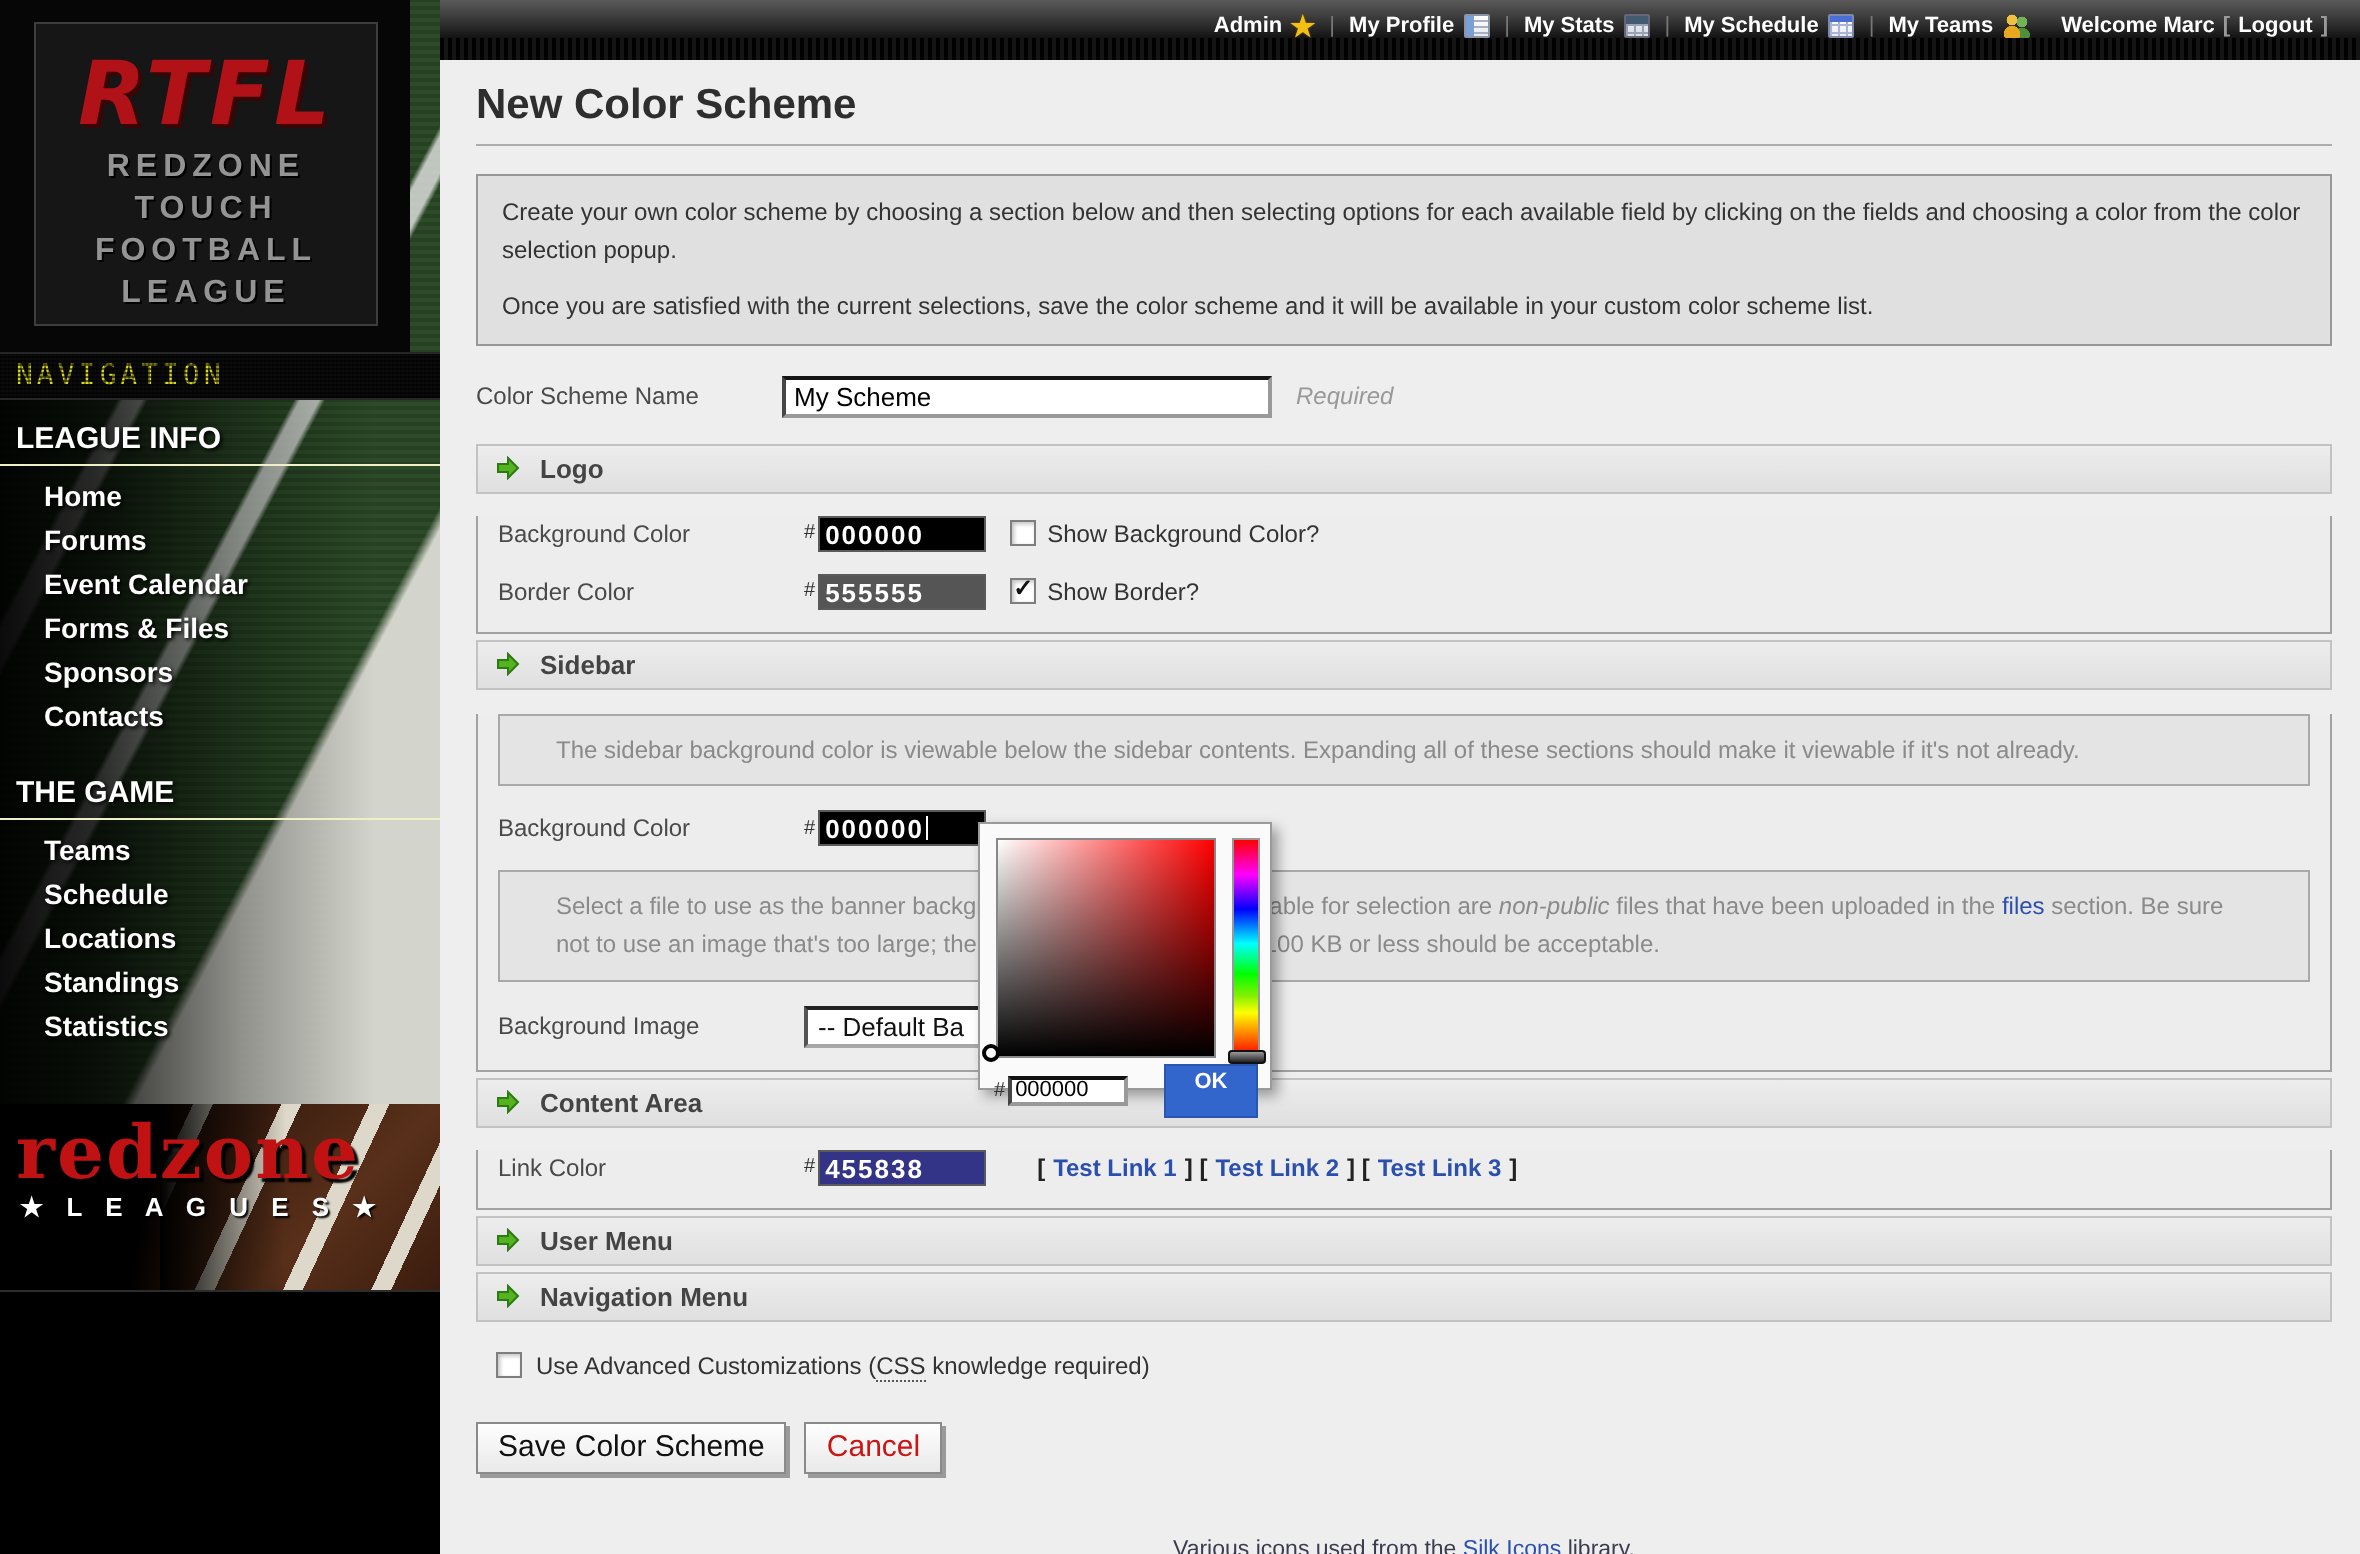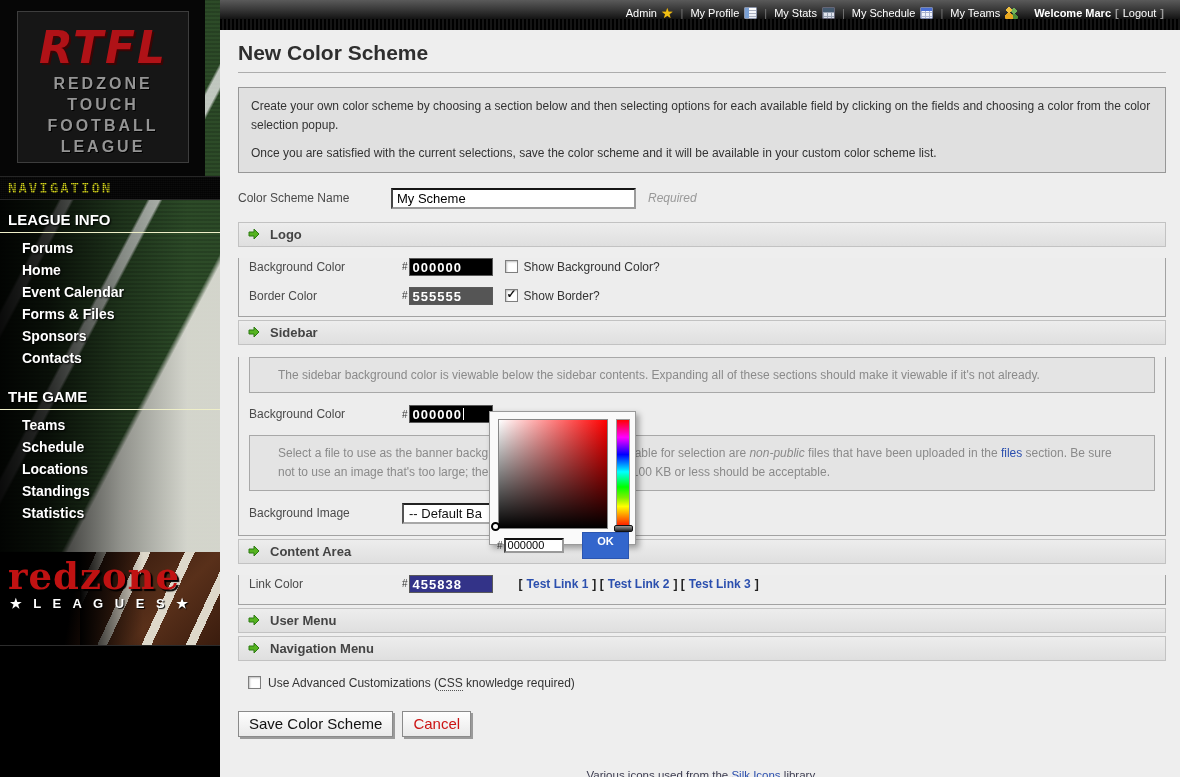--- a/index.html
+++ b/index.html
@@ -13,21 +13,21 @@
       linear-gradient(to right, rgba(0,0,0,.95), rgba(0,0,0,.8) 22%, rgba(0,0,0,.35) 55%, rgba(0,0,0,.05) 85%),
       linear-gradient(118deg, rgba(0,0,0,0) 0 56%, rgba(232,232,224,.95) 57% 100%),
       linear-gradient(118deg, transparent 0 26%, rgba(255,255,255,.75) 26.5% 28%, transparent 28.5% 40%, rgba(255,255,255,.75) 40.5% 42%, transparent 42.5%),
       repeating-linear-gradient(0deg, rgba(0,0,0,.18) 0 2px, rgba(40,70,35,.25) 2px 4px);
   }
   .logo-area { position:absolute; left:0; top:0; width:205px; height:176px; background:#060606; }
   .logo-box { position:absolute; left:17px; top:11px; width:172px; height:152px; background:#161616; border:1px solid #3d3d3d; text-align:center; }
   .logo-acronym { margin-top:10px; font-size:44px; font-weight:bold; font-style:italic; letter-spacing:2px; color:#b01217; text-shadow:2px 2px 0 #3a0505; font-family:"DejaVu Sans", sans-serif; }
   .logo-line { font-size:16px; font-weight:bold; letter-spacing:3px; color:#949494; line-height:21px; text-shadow:1px 1px 0 #000; }
   .band { position:absolute; left:0; width:220px; height:24px; background:#0c0c0c; border-top:1px solid #262626; border-bottom:1px solid #262626; line-height:22px; padding-left:8px;
-    color:#d8d81c; font-family:"DejaVu Sans Mono", monospace; font-size:14px; font-weight:bold; letter-spacing:2px; }
+    color:#d8d81c; font-family:"DejaVu Sans Mono", monospace; font-size:14px; font-weight:normal; letter-spacing:2px; }
   .band::after { content:""; position:absolute; inset:0; background:repeating-linear-gradient(0deg, rgba(0,0,0,.55) 0 1px, transparent 1px 2px), repeating-linear-gradient(90deg, rgba(0,0,0,.35) 0 1px, transparent 1px 2px); pointer-events:none; }
   .nav-band { top:176px; }
   .powered-band { top:558px; }
   .side-menu { position:absolute; left:0; top:205px; width:220px; }
   .menu-title { font-size:15px; font-weight:bold; color:#fff; padding:6px 0 4px 8px; border-bottom:1px solid #efefc8; text-shadow:1px 1px 2px #000; margin-bottom:5px; }
   .menu-title.second { margin-top:12px; }
   .menu-item { font-size:14px; font-weight:bold; color:#fff; padding:2px 0 3px 22px; line-height:17px; text-shadow:1px 1px 2px #000; cursor:pointer; }
   .brand { position:absolute; left:0; top:552px; width:220px; height:93px; background:linear-gradient(100deg, #000 0 34%, #35180b 55%, #5d2f16 75%, #42200e 100%); overflow:hidden; }
   .laces { position:absolute; right:0; top:0; width:140px; height:100%;
     background:
@@ -36,21 +36,21 @@
       linear-gradient(135deg, #2a130a, #59301a 60%, #3a1c0e); }
   .brand-name { position:absolute; left:8px; top:2px; font-size:37px; font-weight:bold; color:#c01212; letter-spacing:1px; text-shadow:2px 2px 1px #000; font-family:"DejaVu Serif", serif; }
   .brand-sub { position:absolute; left:10px; top:44px; font-size:13px; font-weight:bold; color:#fff; letter-spacing:4px; text-shadow:1px 1px 1px #000; }
   .side-bottom { position:absolute; left:0; top:645px; width:220px; height:132px; background:#000; border-top:1px solid #2c2c2c; }
 
   
   .topbar { position:absolute; left:220px; top:0; width:960px; height:30px;
     background:linear-gradient(#5a5a5a 0, #3a3a3a 30%, #1d1d1d 55%, #0a0a0a 70%, #000 100%);
     display:flex; align-items:center; justify-content:flex-end; padding:0 12px 4px 0; }
   .topbar::after { content:""; position:absolute; left:0; bottom:0; width:100%; height:11px; background:repeating-linear-gradient(90deg, #000 0 2px, #151515 2px 4px); }
-  .tb-item { display:flex; align-items:center; color:#fff; font-size:11px; font-weight:normal; cursor:pointer; white-space:nowrap;text-align:center; }
+  .tb-item { display:flex; align-items:center; color:#fff; font-size:11px; font-weight:bold; cursor:pointer; white-space:nowrap;text-align:center; }
   .tb-sep { color:#777; font-size:11px; margin:0 7px; }
   .tb-star { color:#f2c014; font-size:14px; margin-left:4px; text-shadow:0 0 1px #a07000; }
   .ic { display:inline-block; width:13px; height:12px; margin-left:5px; border-radius:1px; }
   .ic-vcard { border:1px solid #8a93a8; background-image:linear-gradient(90deg, #7aa0d4 0 4px, transparent 4px), repeating-linear-gradient(rgba(150,160,180,0) 0 2px, #aab0c0 2px 3px), linear-gradient(#fff, #e6e9f2); }
   .ic-calc { border:1px solid #667; background-image:linear-gradient(#445a70 0 4px, transparent 4px), repeating-linear-gradient(90deg, #98a2b2 0 1px, transparent 1px 4px), repeating-linear-gradient(#98a2b2 0 1px, transparent 1px 4px), linear-gradient(#eef0f6, #d8dce8); }
   .ic-cal { border:1px solid #7d88aa; background-image:linear-gradient(#4a6fd4 0 3px, transparent 3px), repeating-linear-gradient(90deg, #aab4d0 0 1px, transparent 1px 4px), repeating-linear-gradient(#aab4d0 0 1px, transparent 1px 4px), linear-gradient(#fff, #e8ecf8); }
   .ic-group { border:none; background-image:radial-gradient(circle at 4px 3px, #f0c040 0 2.6px, transparent 2.8px), radial-gradient(circle at 9px 4px, #72b35a 0 2.6px, transparent 2.8px), radial-gradient(circle at 4px 10px, #e8a820 0 4px, transparent 4.2px), radial-gradient(circle at 9px 11px, #4f8f3a 0 4px, transparent 4.2px); }
   .tb-welcome { color:#fff; font-size:11px; font-weight:bold; margin-left:16px; }
   .tb-bracket { color:#999; font-size:11px; font-weight:bold; margin:0 4px; }
 
@@ -119,22 +119,22 @@
         <div class="logo-acronym">RTFL</div>
         <div class="logo-line">REDZONE</div>
         <div class="logo-line">TOUCH</div>
         <div class="logo-line">FOOTBALL</div>
         <div class="logo-line">LEAGUE</div>
       </div>
     </div>
     <div class="band nav-band">NAVIGATION</div>
     <div class="side-menu">
       <div class="menu-title">LEAGUE INFO</div>
+      <div class="menu-item">Home</div>
       <div class="menu-item">Forums</div>
-      <div class="menu-item">Home</div>
       <div class="menu-item">Event Calendar</div>
       <div class="menu-item">Forms &amp; Files</div>
       <div class="menu-item">Sponsors</div>
       <div class="menu-item">Contacts</div>
       <div class="menu-title second">THE GAME</div>
       <div class="menu-item">Teams</div>
       <div class="menu-item">Schedule</div>
       <div class="menu-item">Locations</div>
       <div class="menu-item">Standings</div>
       <div class="menu-item">Statistics</div>

